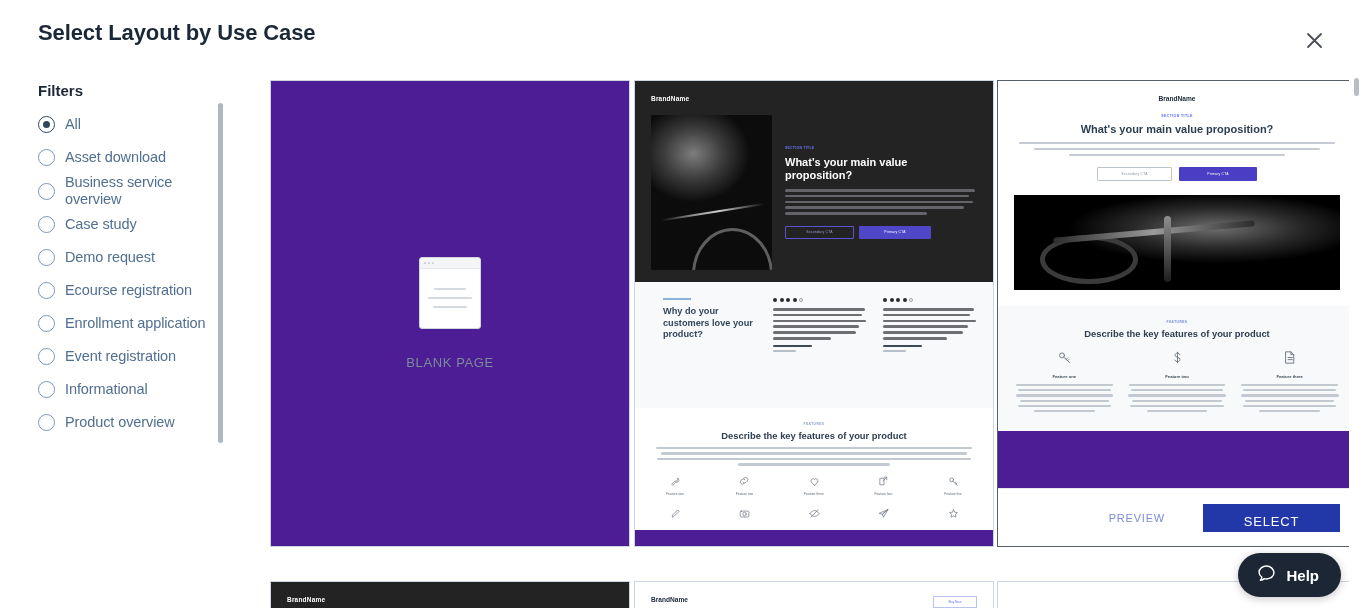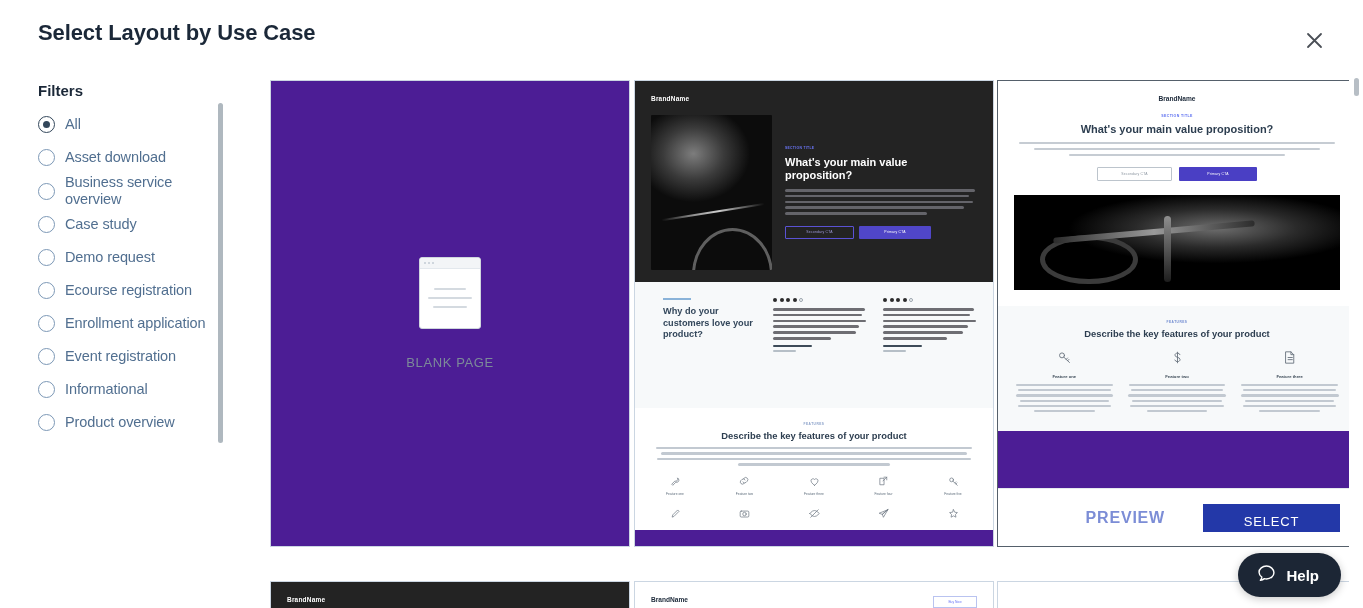--- a/index.html
+++ b/index.html
@@ -164,21 +164,21 @@
   .c3-col svg { display:block; margin:0 auto 8px; }
   .c3-col-title { font-size:4.2px; font-weight:700; color:#3d4b58; margin-bottom:5px;}
   .c3-col .bl { height:2.2px; background:#c2c9d1; border-radius:2px; margin:0 auto 3px; }
 
   .card-actions {
     position:absolute; left:0; right:0; bottom:0; height:58px;
     background:#fff; border-top:1px solid #e5e9ee;
     display:flex; align-items:center; justify-content:flex-end; gap:0; padding:0 16px;
   }
   .btn-preview {
-    font-size:16px; letter-spacing:0.8px; color:#7c8dd6; font-weight:700;
+    font-size:11px; letter-spacing:0.8px; color:#7c8dd6; font-weight:400;
     padding:10px 24px; cursor:pointer; background:none; border:none;
     font-family:"Liberation Sans", sans-serif;
   }
   .btn-select {
     font-size:13px; letter-spacing:0.8px; color:#fff; font-weight:400;
     background:#2338a8; border:none; padding:10px 0; width:137px; height:28px;
     cursor:pointer; margin-left:14px; font-family:"Liberation Sans", sans-serif;
   }
 
   

